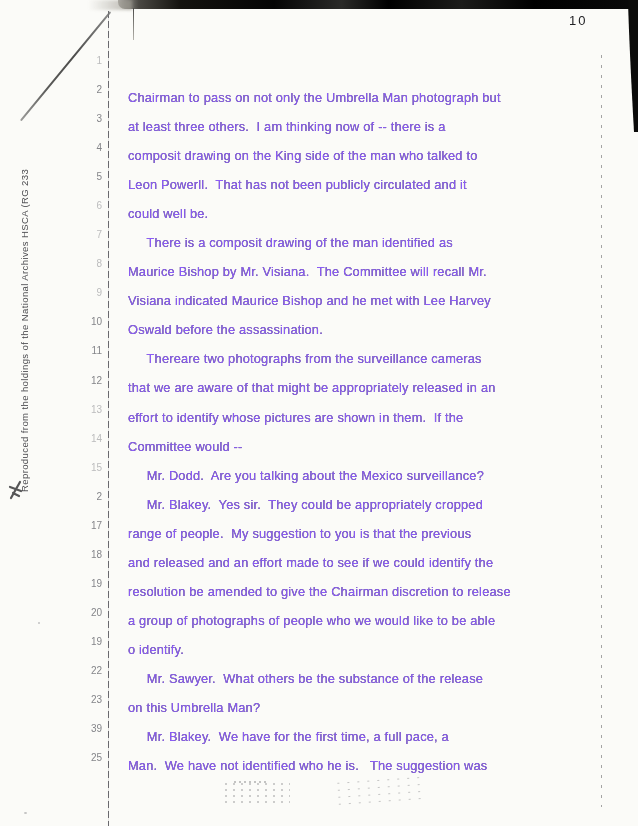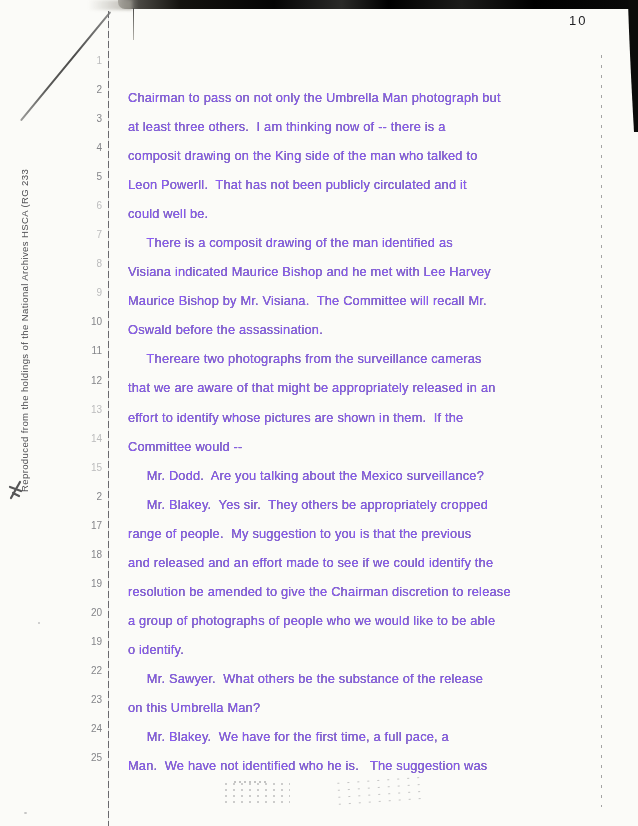--- a/index.html
+++ b/index.html
@@ -137,40 +137,40 @@
     <div class="ln">14</div>
     <div class="ln">15</div>
     <div class="ln">2</div>
     <div class="ln">17</div>
     <div class="ln">18</div>
     <div class="ln">19</div>
     <div class="ln">20</div>
     <div class="ln">19</div>
     <div class="ln">22</div>
     <div class="ln">23</div>
-    <div class="ln">24</div>
+    <div class="ln">39</div>
     <div class="ln">25</div>
   </div>
 
   <div class="body-text">
     <div class="tline">Chairman to pass on not only the Umbrella Man photograph but</div>
     <div class="tline">at least three others.  I am thinking now of -- there is a</div>
     <div class="tline">composit drawing on the King side of the man who talked to</div>
     <div class="tline">Leon Powerll.  That has not been publicly circulated and it</div>
     <div class="tline">could well be.</div>
     <div class="tline">     There is a composit drawing of the man identified as</div>
+    <div class="tline">Maurice Bishop by Mr. Visiana.  The Committee will recall Mr.</div>
     <div class="tline">Visiana indicated Maurice Bishop and he met with Lee Harvey</div>
-    <div class="tline">Maurice Bishop by Mr. Visiana.  The Committee will recall Mr.</div>
     <div class="tline">Oswald before the assassination.</div>
     <div class="tline">     Thereare two photographs from the surveillance cameras</div>
     <div class="tline">that we are aware of that might be appropriately released in an</div>
     <div class="tline">effort to identify whose pictures are shown in them.  If the</div>
     <div class="tline">Committee would --</div>
     <div class="tline">     Mr. Dodd.  Are you talking about the Mexico surveillance?</div>
-    <div class="tline">     Mr. Blakey.  Yes sir.  They others be appropriately cropped</div>
+    <div class="tline">     Mr. Blakey.  Yes sir.  They could be appropriately cropped</div>
     <div class="tline">range of people.  My suggestion to you is that the previous</div>
     <div class="tline">and released and an effort made to see if we could identify the</div>
     <div class="tline">resolution be amended to give the Chairman discretion to release</div>
     <div class="tline">a group of photographs of people who we would like to be able</div>
     <div class="tline">o identify.</div>
     <div class="tline">     Mr. Sawyer.  What others be the substance of the release</div>
     <div class="tline">on this Umbrella Man?</div>
     <div class="tline">     Mr. Blakey.  We have for the first time, a full pace, a</div>
     <div class="tline">Man.  We have not identified who he is.   The suggestion was</div>
   </div>

